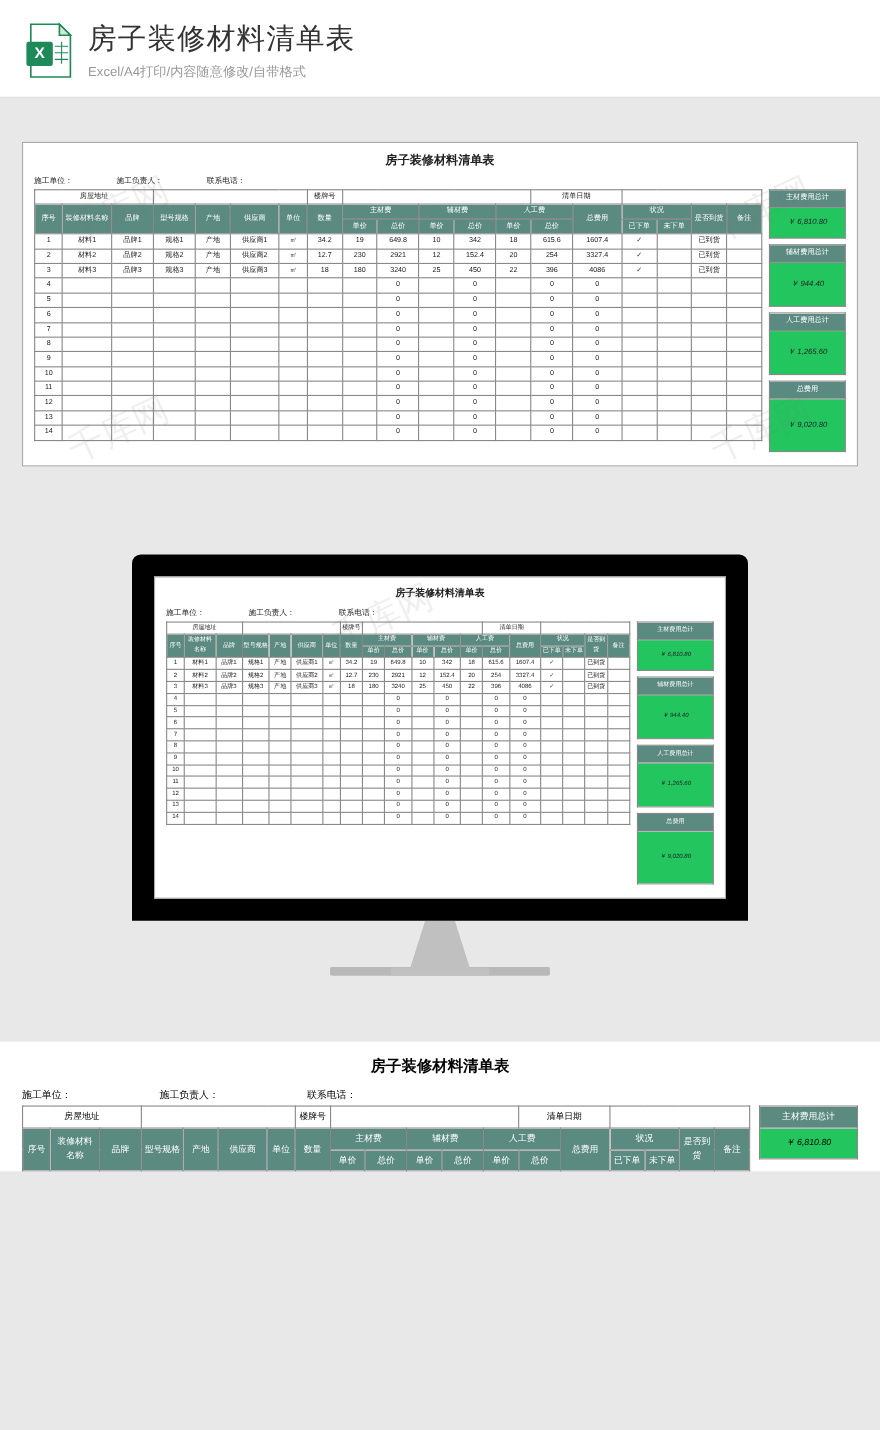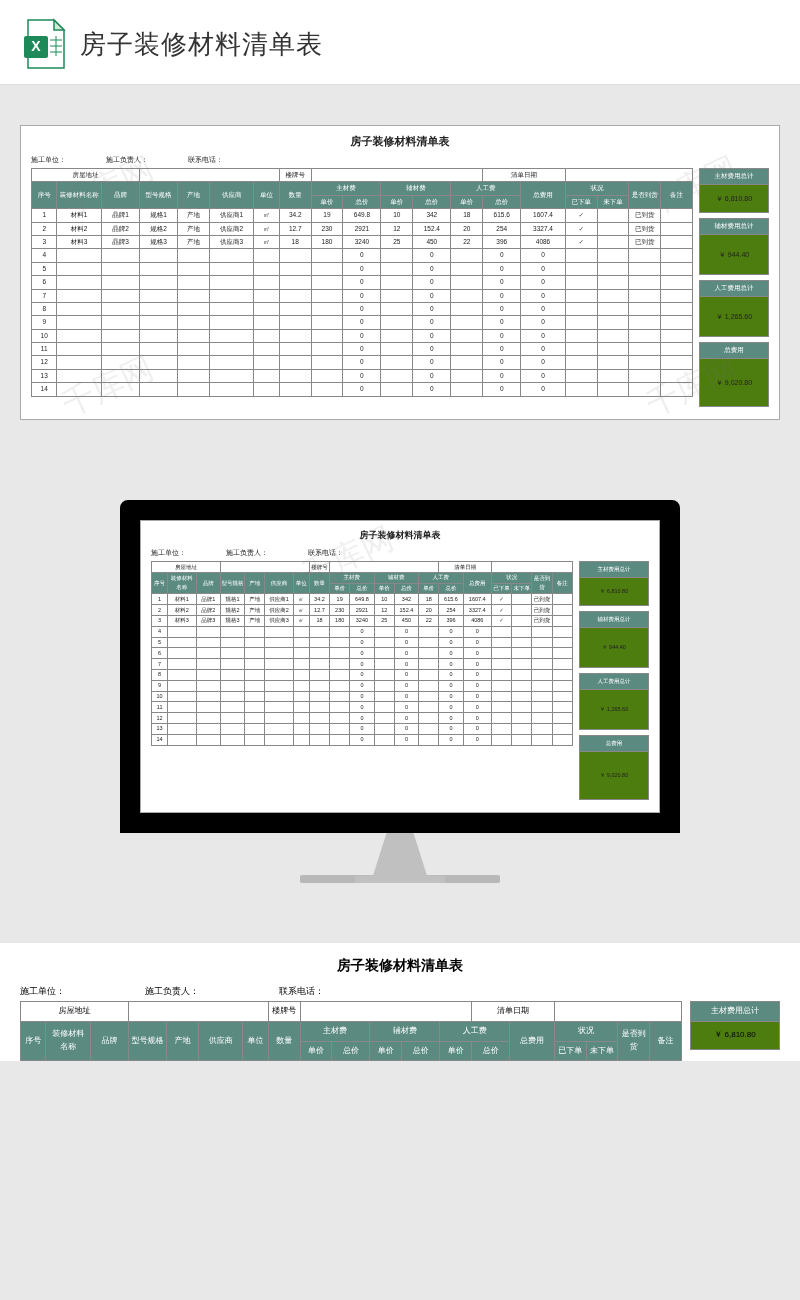--- a/index.html
+++ b/index.html
@@ -12,21 +12,21 @@
 .subtitle { font-size: 12px; color: #999; margin-top: 4px; }
 .preview-area { padding: 40px 20px; position: relative; }
 .sheet { background: #fff; border: 1px solid #aaa; padding: 8px 10px 12px; font-size: 7px; color: #222; }
 .sheet-title { text-align: center; font-weight: bold; font-size: 11px; margin-bottom: 6px; }
 .info-row { display: flex; gap: 40px; font-size: 7px; margin-bottom: 3px; }
 .info-row span { white-space: nowrap; }
 table { border-collapse: collapse; width: 100%; table-layout: fixed; }
 td, th { border: 1px solid #888; text-align: center; padding: 1px 0; font-size: 6.5px; line-height: 1.6; font-weight: normal; overflow: hidden; }
 th { background: #5a8a80; color: #fff; }
 .side-col th { background: #5a8a80; color: #fff; height: 16px; }
-.side-val { background: #4d7c0f; height: 28px; font-size: 7px; }
+.side-val { background: #22c55e; height: 28px; font-size: 7px; font-style: italic; }
 .check { color: #444; }
 .watermark { position: absolute; font-size: 32px; color: rgba(120,120,120,0.12); transform: rotate(-25deg); pointer-events: none; font-weight: 300; }
 .monitor-section { padding: 40px 60px 60px; display: flex; justify-content: center; }
 .monitor { width: 560px; }
 .monitor-screen { background: #000; border: 14px solid #000; border-radius: 8px 8px 0 0; padding: 6px; }
 .monitor-screen .sheet { font-size: 6px; }
 .monitor-screen .sheet-title { font-size: 9px; }
 .monitor-screen td, .monitor-screen th { font-size: 5.5px; padding: 0.5px 0; }
 .monitor-stand { width: 90px; height: 50px; background: #c0c0c0; margin: 0 auto; clip-path: polygon(35% 0, 65% 0, 80% 85%, 100% 85%, 100% 100%, 0 100%, 0 85%, 20% 85%); }
 .monitor-base { width: 200px; height: 8px; background: #b8b8b8; margin: -8px auto 0; border-radius: 2px; }
@@ -47,20 +47,21 @@
         <rect x="2" y="18" width="24" height="22" rx="2" fill="#1e8a5a"></rect>
         <text x="14" y="33" text-anchor="middle" fill="#fff" font-size="14" font-weight="bold">X</text>
         <line x1="28" y1="22" x2="40" y2="22" stroke="#1e8a5a"></line>
         <line x1="28" y1="28" x2="40" y2="28" stroke="#1e8a5a"></line>
         <line x1="28" y1="34" x2="40" y2="34" stroke="#1e8a5a"></line>
         <line x1="34" y1="18" x2="34" y2="38" stroke="#1e8a5a"></line>
       </svg>
   </div>
   <div class="header-text">
     <div class="title">房子装修材料清单表</div>
+    <div class="subtitle">Excel/A4打印/内容随意修改/自带格式</div>
   </div>
 </div>
 
 <div class="preview-area">
   <div class="watermark" style="top:80px;left:60px">千库网</div>
   <div class="watermark" style="top:80px;right:60px">千库网</div>
   <div class="watermark" style="top:280px;left:60px">千库网</div>
   <div class="watermark" style="top:280px;right:60px">千库网</div>
   <div class="watermark" style="top:450px;left:300px">千库网</div>
   <div id="sheet1">

